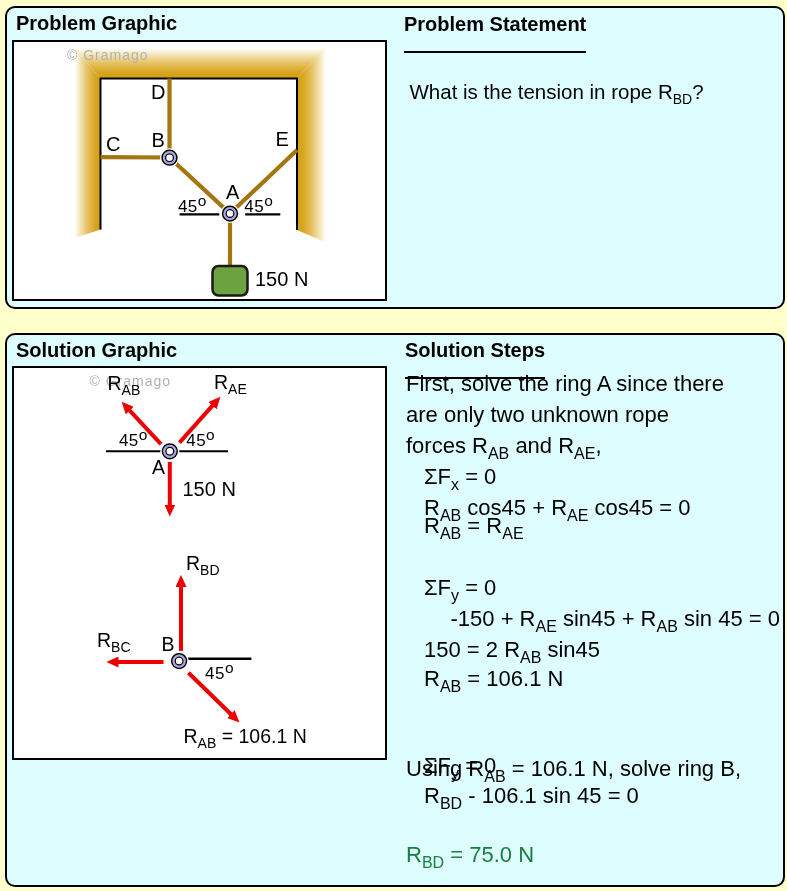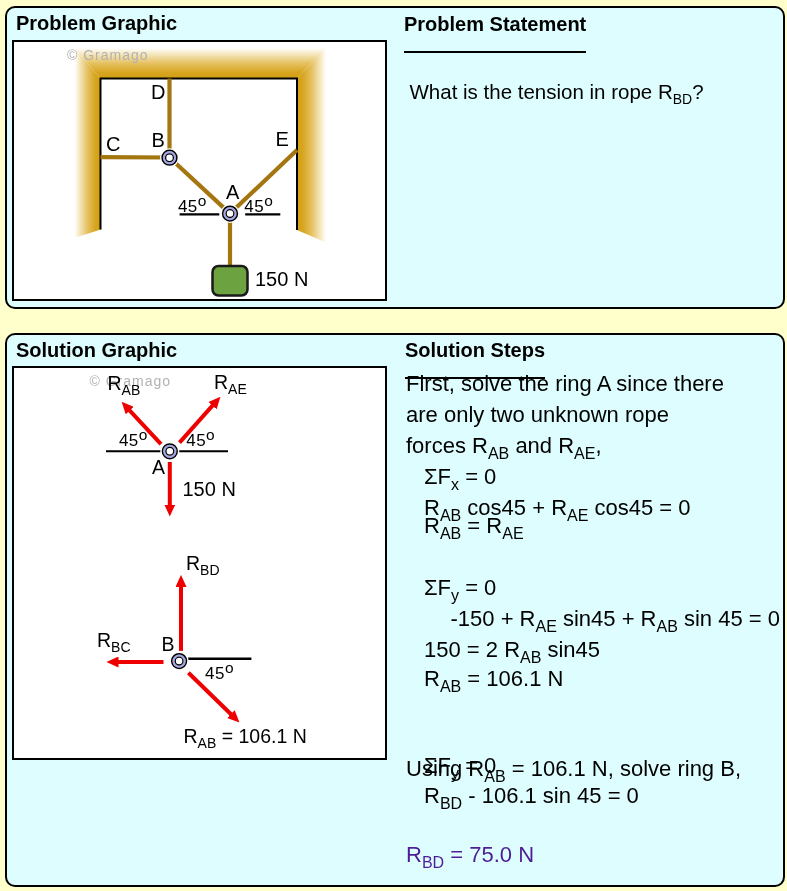--- a/index.html
+++ b/index.html
@@ -8,21 +8,21 @@
   .panel{position:absolute;background:#DEFDFE;border:2px solid #000;border-radius:10px;box-sizing:border-box;}
   #panel1{left:5px;top:6px;width:780px;height:303px;}
   #panel2{left:5px;top:333px;width:780px;height:554px;}
   .wbox{position:absolute;background:#FFF;border:2px solid #000;box-sizing:border-box;}
   #box1{left:11.5px;top:40px;width:375px;height:261px;}
   #box2{left:11.5px;top:366px;width:375px;height:394px;}
   .ptitle{position:absolute;font-weight:bold;font-size:20px;line-height:20px;color:#000;white-space:nowrap;}
   .hul{border-bottom:2.8px solid #000;padding-bottom:16px;}
   .bodytext{position:absolute;font-size:22px;line-height:22px;color:#000;white-space:nowrap;}
   sub.s{font-size:16px;vertical-align:baseline;position:relative;top:5.5px;letter-spacing:0;}
-  .red{color:#4c1d95;}
+  .red{color:#15803d;}
   svg{position:absolute;}
   svg text{font-family:"Liberation Sans", sans-serif;}
 </style>
 </head>
 <body>
 <div class="panel" id="panel1"></div>
 <div class="panel" id="panel2"></div>
 
 <div class="ptitle" style="left:16px;top:12.5px;">Problem Graphic</div>
 <div class="ptitle" style="left:404px;top:13.5px;"><span class="hul">Problem Statement</span></div>

